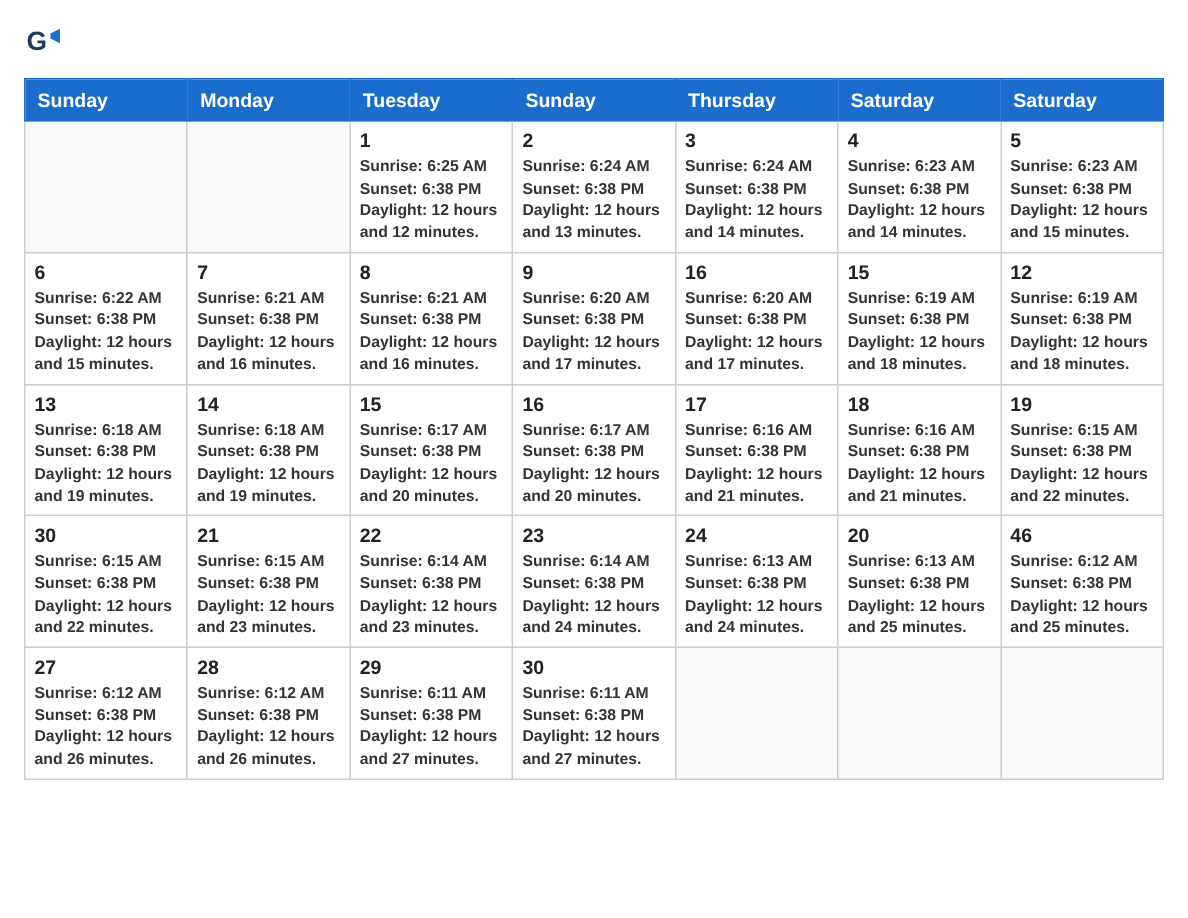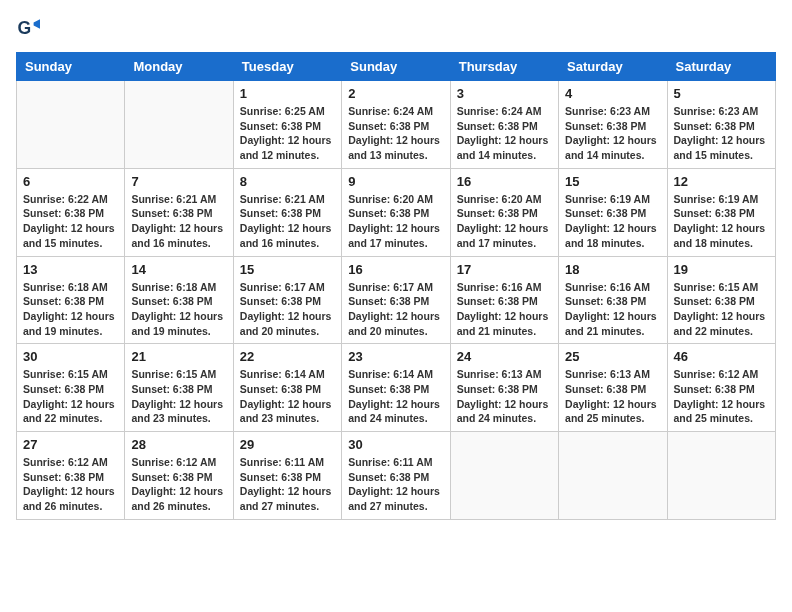--- a/index.html
+++ b/index.html
@@ -218,21 +218,21 @@
         </td>
         <td>
           <div class="day-number">23</div>
           <div class="day-info">Sunrise: 6:14 AM<br>Sunset: 6:38 PM<br>Daylight: 12 hours and 24 minutes.</div>
         </td>
         <td>
           <div class="day-number">24</div>
           <div class="day-info">Sunrise: 6:13 AM<br>Sunset: 6:38 PM<br>Daylight: 12 hours and 24 minutes.</div>
         </td>
         <td>
-          <div class="day-number">25</div>
+          <div class="day-number">20</div>
           <div class="day-info">Sunrise: 6:13 AM<br>Sunset: 6:38 PM<br>Daylight: 12 hours and 25 minutes.</div>
         </td>
         <td>
           <div class="day-number">46</div>
           <div class="day-info">Sunrise: 6:12 AM<br>Sunset: 6:38 PM<br>Daylight: 12 hours and 25 minutes.</div>
         </td>
       </tr>
       <tr>
         <td>
           <div class="day-number">27</div>

